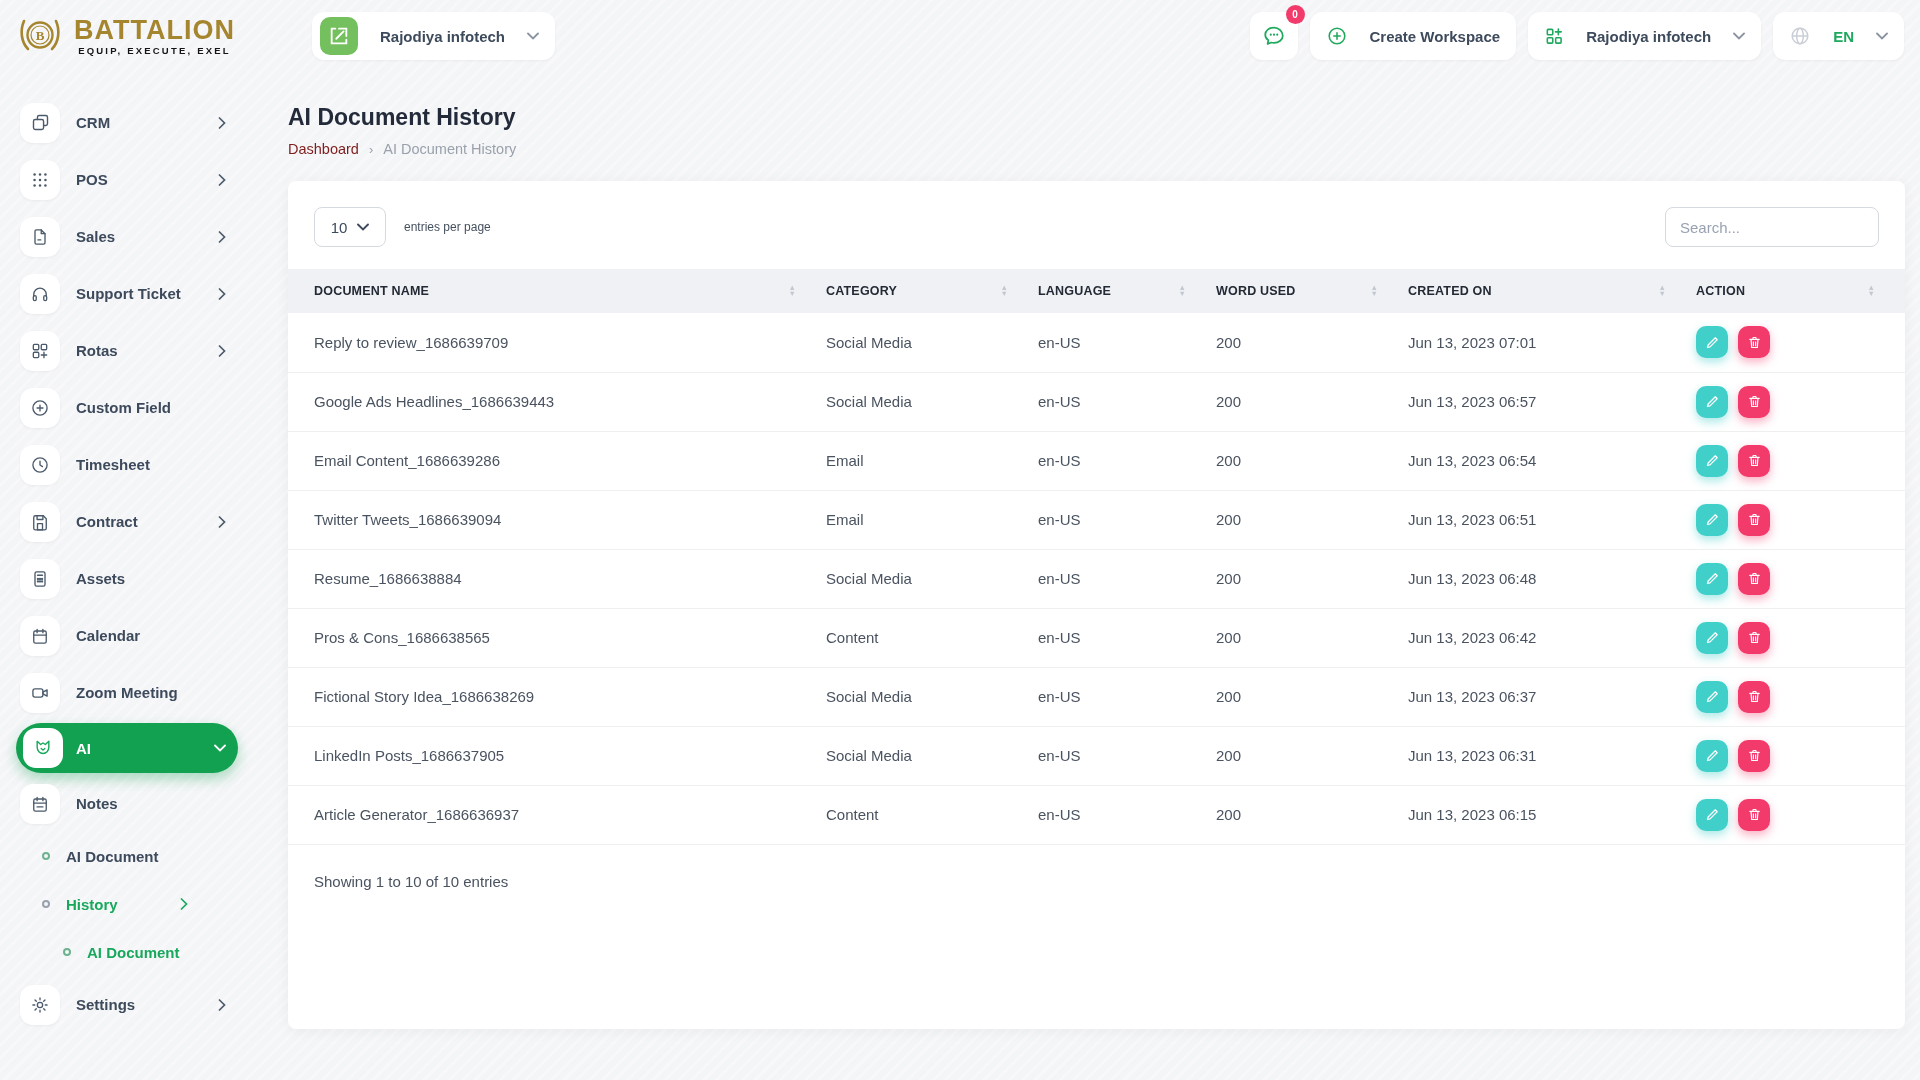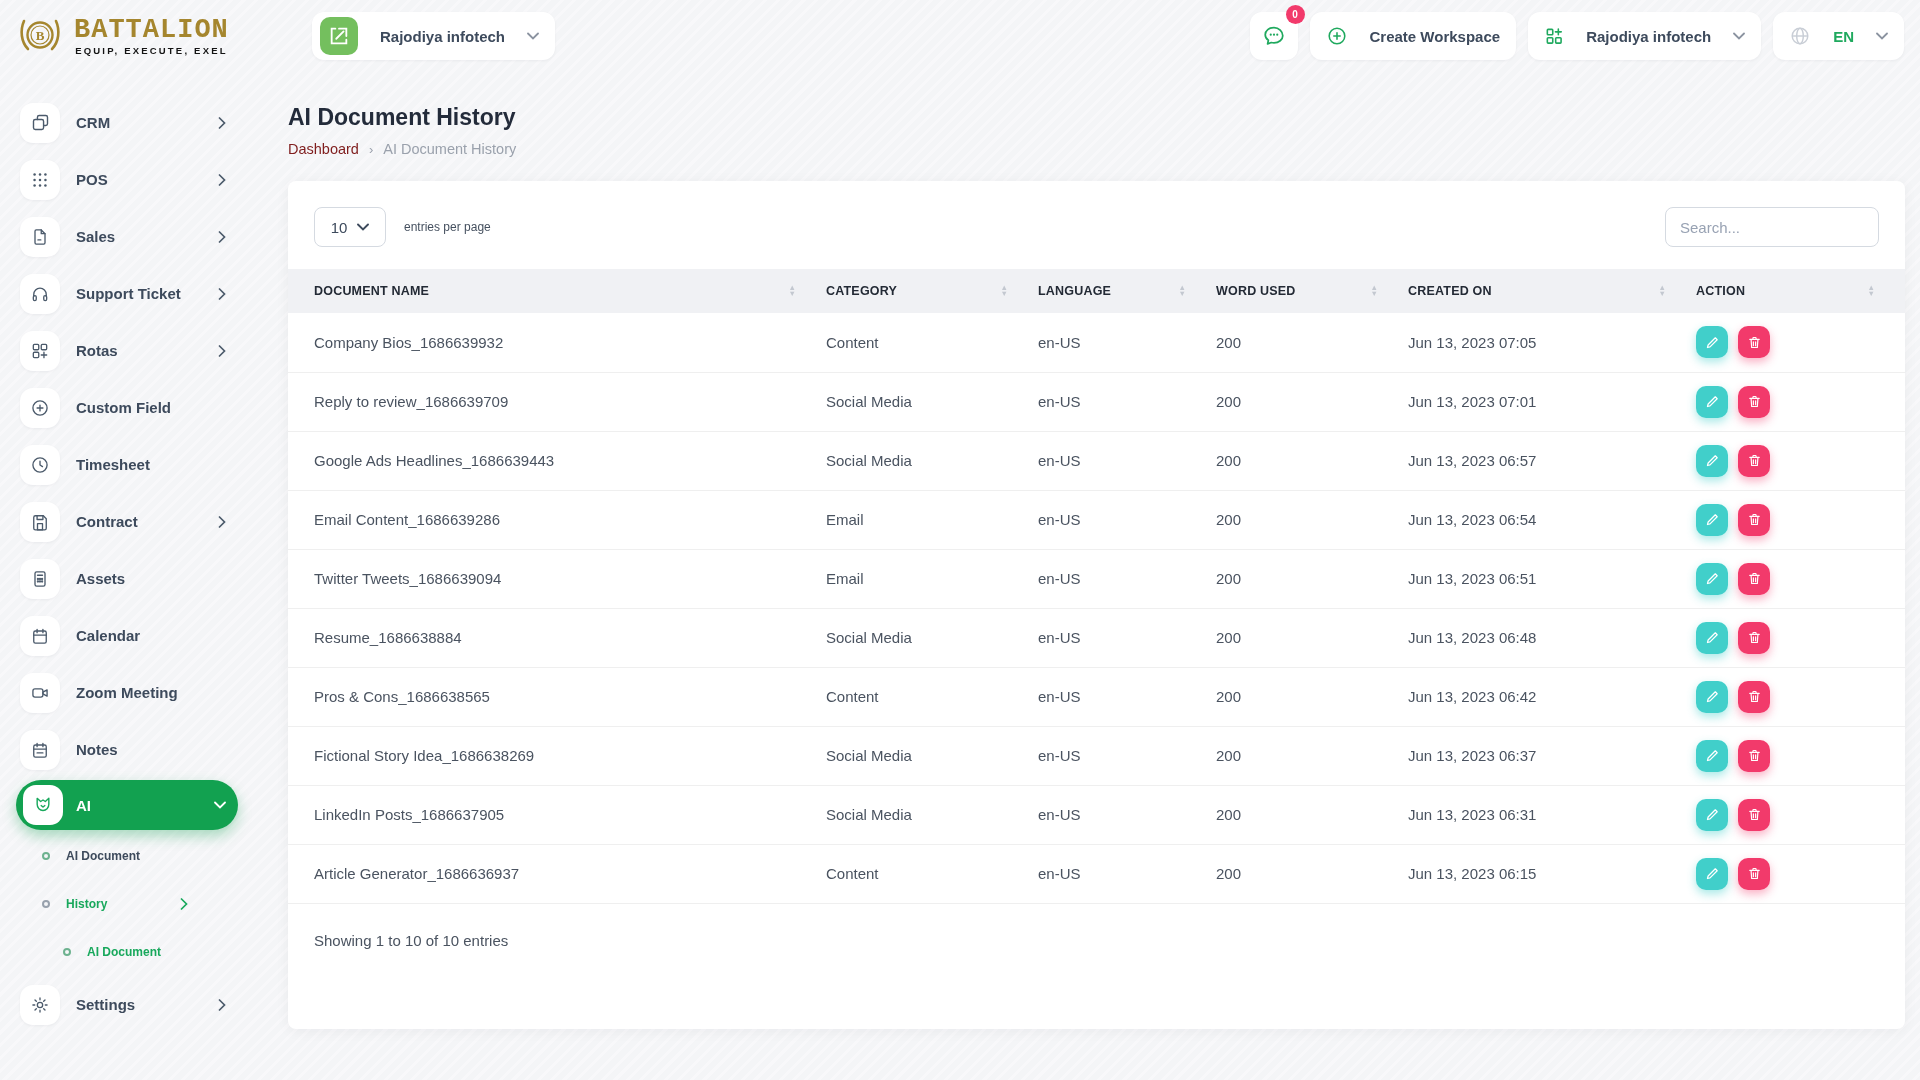--- a/index.html
+++ b/index.html
@@ -8,21 +8,21 @@
     font-family:"Liberation Sans", sans-serif;
     background:#f4f5f7;
     background-image:repeating-linear-gradient(135deg, rgba(255,255,255,.35) 0 3px, rgba(0,0,0,0) 3px 9px);
     color:#3d4a5c;
   }
   
   .topbar { height:72px; display:flex; align-items:center; justify-content:space-between; padding:0 16px 0 14px; }
   .topbar-left { display:flex; align-items:center; gap:40px; }
   .brand { display:flex; align-items:center; gap:8px; width:258px; }
   .brand-text { display:flex; flex-direction:column; align-items:center; }
-  .brand-name { font-family:Liberation Mono, monospace; font-weight:700; font-size:27px; letter-spacing:1px; color:#a5862e; line-height:26px; }
+  .brand-name { font-family:Liberation Sans, sans-serif; font-weight:700; font-size:27px; letter-spacing:1px; color:#a5862e; line-height:26px; }
   .brand-tagline { font-size:9.5px; font-weight:700; letter-spacing:2.2px; color:#141414; margin-top:2px; }
   .pill { background:#fff; border-radius:12px; height:48px; display:flex; align-items:center; gap:22px; padding:0 16px; box-shadow:0 1px 3px rgba(16,24,40,.05); cursor:pointer; }
   .ws-left-icon { width:38px; height:38px; border-radius:10px; background:#74bf5e; display:flex; align-items:center; justify-content:center; margin-left:-8px; }
   .pill-label { font-size:15px; font-weight:600; color:#3d4a5c; }
   .topbar-right { display:flex; align-items:center; gap:12px; }
   .icon-btn { position:relative; width:48px; height:48px; background:#fff; border-radius:12px; display:flex; align-items:center; justify-content:center; box-shadow:0 1px 3px rgba(16,24,40,.05); cursor:pointer; }
   .badge { position:absolute; top:-7px; right:-7px; min-width:19px; height:19px; border-radius:10px; background:#f23a6b; color:#fff; font-size:10px; font-weight:700; display:flex; align-items:center; justify-content:center; padding:0 5px; }
   .chev { display:inline-flex; }
   
   .sidebar { position:absolute; top:72px; left:0; width:248px; height:1008px; padding-top:22px; }
@@ -30,21 +30,21 @@
   .icon-box { position:absolute; left:20px; width:40px; height:40px; background:#fff; border-radius:13px; box-shadow:0 1px 3px rgba(16,24,40,.05); display:flex; align-items:center; justify-content:center; }
   .side-label { position:absolute; left:76px; font-size:15px; font-weight:600; color:#3d4a5c; }
   .side-chev { position:absolute; right:22px; display:flex; }
   .side-item.active { height:54px; }
   .ai-pill { position:absolute; left:16px; right:10px; top:2px; bottom:2px; background:#12a150; border-radius:26px; box-shadow:0 6px 14px rgba(18,161,80,.35); }
   .side-item.active .icon-box { left:23px; box-shadow:none; }
   .side-item.active .side-label { color:#fff; }
   .sub-item { position:relative; height:48px; display:flex; align-items:center; cursor:pointer; }
   .bullet { position:absolute; left:42px; width:8px; height:8px; border:2px solid #98a1ad; border-radius:50%; }
   .bullet.green { border-color:#6db28f; }
-  .sub-label { position:absolute; left:66px; font-size:12px; font-weight:600; color:#3d4a5c; }
+  .sub-label { position:absolute; left:66px; font-size:15px; font-weight:600; color:#3d4a5c; }
   .sub-item.lvl2 .bullet { left:63px; }
   .sub-item.lvl2 .sub-label { left:87px; }
   .sub-item.active-green .sub-label { color:#18a85c; font-weight:700; }
   
   .main { position:absolute; top:80px; left:248px; width:1672px; height:1008px; padding:24px 15px 8px 40px; }
   .page-title { font-size:23px; font-weight:700; color:#232b3a; }
   .breadcrumb { margin-top:10px; display:flex; align-items:center; gap:10px; font-size:14.5px; }
   .bc-home { color:#7f1d1d; cursor:pointer; }
   .bc-sep { color:#9aa1ac; font-size:13px; }
   .bc-current { color:#9aa1ac; }
@@ -314,44 +314,44 @@
   <div class="side-item">
     <span class="icon-box">
       <svg width="20" height="20" viewBox="0 0 24 24" fill="none" stroke="#4b5a6b" stroke-width="1.6" stroke-linecap="round" stroke-linejoin="round">
         <rect x="3.5" y="7" width="12" height="10" rx="2.5"></rect>
           <path d="M15.5 11l5-2.8v7.6l-5-2.8z"></path>
       </svg>
     </span>
     <span class="side-label">Zoom Meeting</span>
   </div>
 
-  <div class="side-item">
-    <span class="icon-box">
-      <svg width="20" height="20" viewBox="0 0 24 24" fill="none" stroke="#4b5a6b" stroke-width="1.6" stroke-linecap="round">
-        <rect x="4.5" y="6" width="15" height="14.5" rx="2"></rect>
-          <path d="M8.5 4v4M15.5 4v4M4.5 11h15M8.5 15.5h7"></path>
-      </svg>
-    </span>
-    <span class="side-label">Notes</span>
-  </div>
-
   <div class="side-item active">
     <span class="ai-pill"></span>
     <span class="icon-box">
       <svg width="20" height="20" viewBox="0 0 24 24" fill="none" stroke="#18a85c" stroke-width="1.7" stroke-linejoin="round">
         <path d="M5 4l4.2 3.8L12 6l2.8 1.8L19 4v7.2c0 4.4-3.2 7.3-7 7.3s-7-2.9-7-7.3z"></path>
         <path d="M9.3 12.2l2.7 2.3 2.7-2.3"></path>
       </svg>
     </span>
     <span class="side-label">AI</span>
     <span class="side-chev">
       <svg width="12" height="8" viewBox="0 0 12 8" fill="none" stroke="#ffffff" stroke-width="1.8" stroke-linecap="round">
           <path d="M1 1.5l5 5 5-5"></path>
         </svg>
     </span>
+  </div>
+
+  <div class="side-item">
+    <span class="icon-box">
+      <svg width="20" height="20" viewBox="0 0 24 24" fill="none" stroke="#4b5a6b" stroke-width="1.6" stroke-linecap="round">
+        <rect x="4.5" y="6" width="15" height="14.5" rx="2"></rect>
+          <path d="M8.5 4v4M15.5 4v4M4.5 11h15M8.5 15.5h7"></path>
+      </svg>
+    </span>
+    <span class="side-label">Notes</span>
   </div>
 
   <div class="sub-item">
     <span class="bullet green"></span>
     <span class="sub-label">AI Document</span>
   </div>
 
   <div class="sub-item active-green">
     <span class="bullet"></span>
     <span class="sub-label">History</span>
@@ -467,42 +467,20 @@
                 <span>Action</span>
                 <span class="sort">
                   <span>▲</span>
                   <span>▼</span>
                 </span>
               </span>
             </th>
         </tr>
       </thead>
       <tbody id="rows-body">
-  <tr>
-    <td class="first">Company Bios_1686639932</td>
-    <td>Content</td>
-    <td>en-US</td>
-    <td>200</td>
-    <td>Jun 13, 2023 07:05</td>
-    <td>
-      <span class="actions">
-        <button class="act-btn act-edit">
-          <svg width="15" height="15" viewBox="0 0 24 24" fill="none" stroke="#fff" stroke-width="2" stroke-linecap="round" stroke-linejoin="round">
-            <path d="M16.5 4.5l3 3L8 19l-4 1 1-4z"></path>
-          </svg>
-        </button>
-        <button class="act-btn act-del">
-          <svg width="15" height="15" viewBox="0 0 24 24" fill="none" stroke="#fff" stroke-width="1.9" stroke-linecap="round">
-            <path d="M4.5 7h15M9.5 7V5a1 1 0 0 1 1-1h3a1 1 0 0 1 1 1v2M6.5 7l1 13h9l1-13"></path>
-            <path d="M10.2 11v6M13.8 11v6"></path>
-          </svg>
-        </button>
-      </span>
-    </td>
-  </tr>
 
   <tr>
     <td class="first">Reply to review_1686639709</td>
     <td>Social Media</td>
     <td>en-US</td>
     <td>200</td>
     <td>Jun 13, 2023 07:01</td>
     <td>
       <span class="actions">
         <button class="act-btn act-edit">

